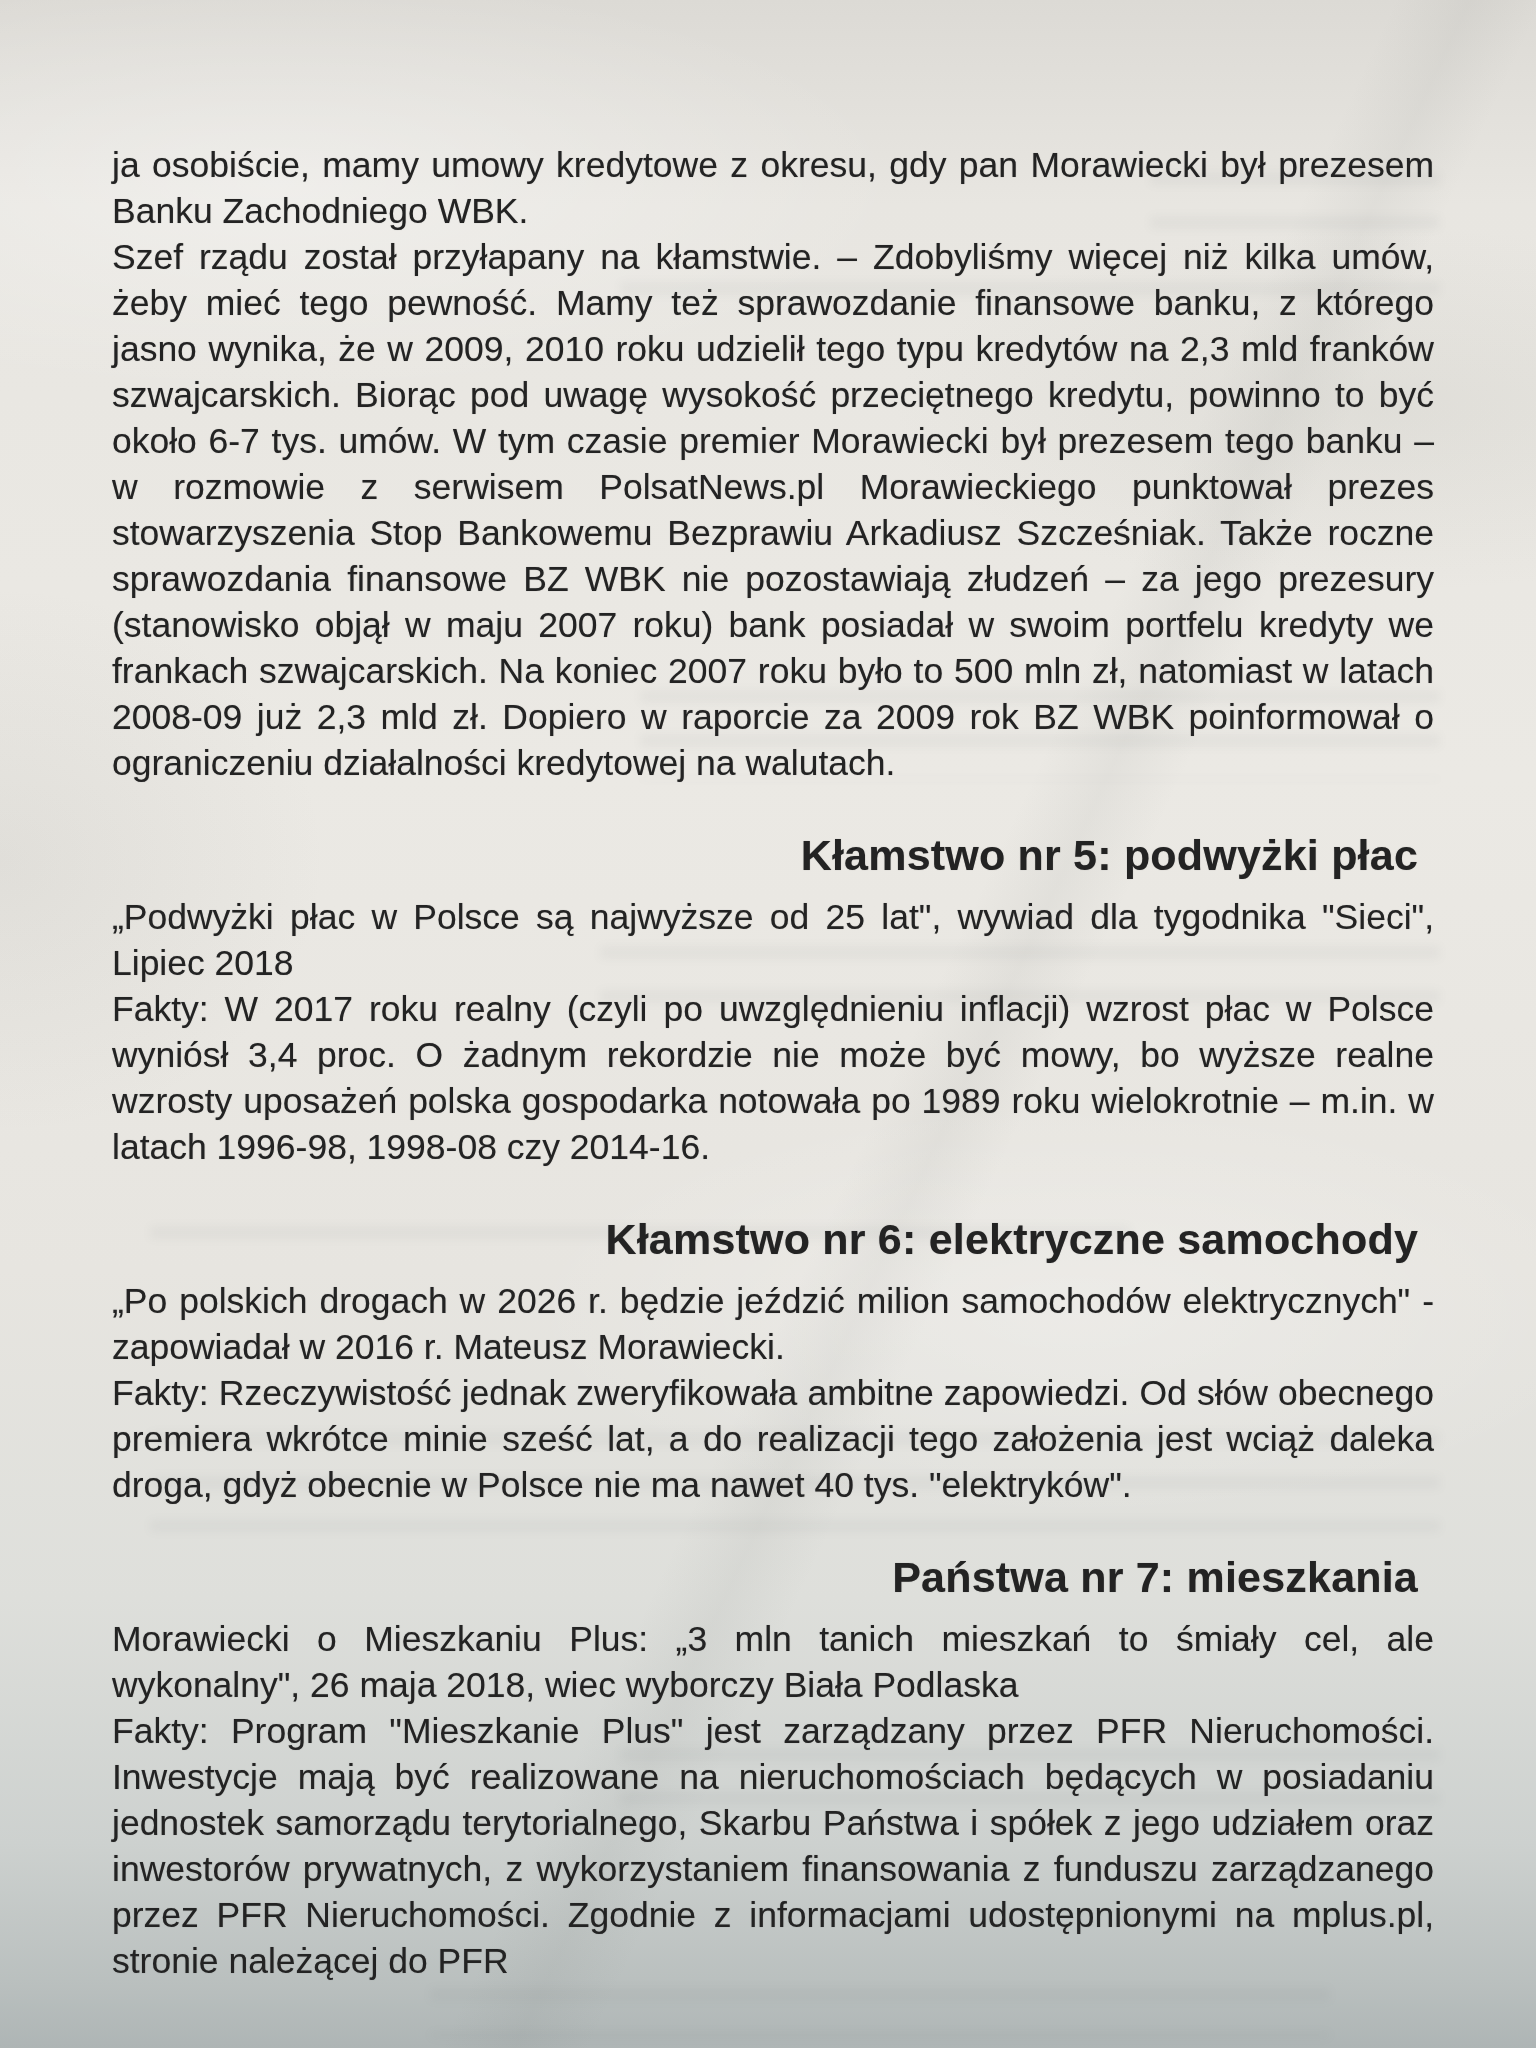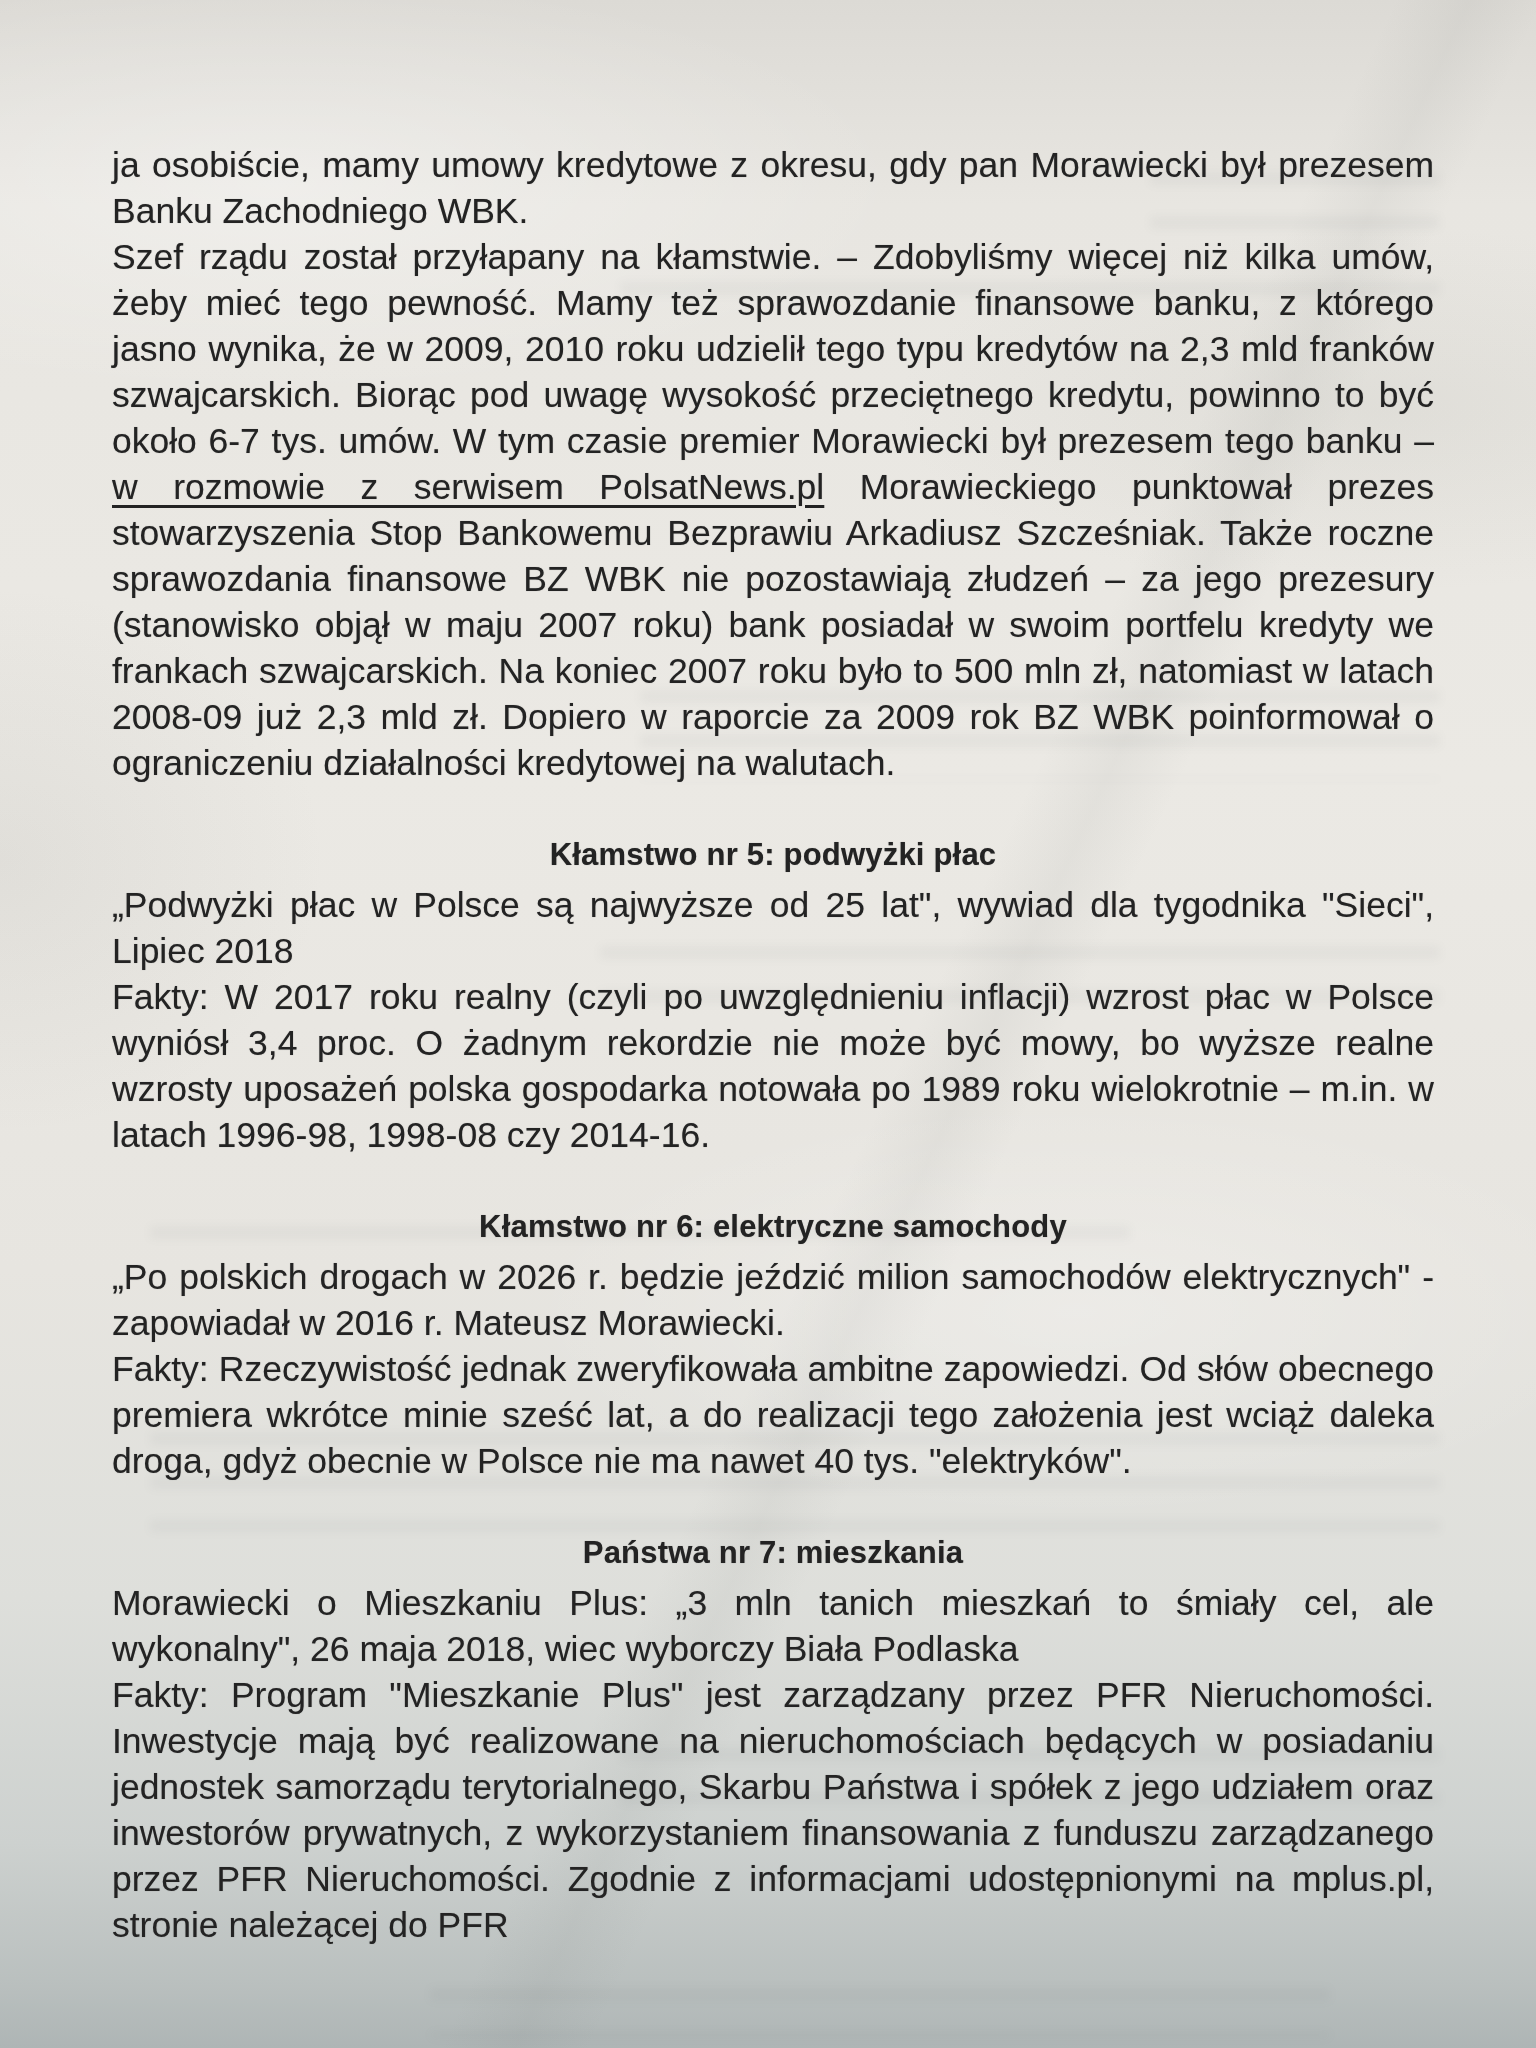--- a/index.html
+++ b/index.html
@@ -24,25 +24,25 @@
   .content{
     position:absolute;left:112px;top:142px;width:1322px;
     color:#232323;
     font-size:35.5px;line-height:46px;
     text-align:justify;
     text-shadow:0 0 1px rgba(40,40,40,0.35);
   }
   .para{margin:0;}
   .section{margin-top:46px;}
   .heading{
-    margin:4px;font-weight:bold;font-size:31px;line-height:46px;
-    text-align:center;letter-spacing:0.2px;
+    margin:16px;font-weight:bold;font-size:43px;line-height:46px;
+    text-align:right;letter-spacing:0.2px;
   }
   .it{}
-  .uline{text-decoration:underline;text-underline-offset:6px;text-decoration-thickness:2.5px;}
+  .uline{text-underline-offset:6px;text-decoration-thickness:2.5px;}
   
   .ghost{
     position:absolute;
     background:repeating-linear-gradient(180deg, rgba(95,102,106,0.55) 0 13px, transparent 13px 44px);
     opacity:0.10;filter:blur(5px);
     pointer-events:none;
   }
   .g1{left:1150px;top:172px;width:290px;height:60px;}
   .g2{left:620px;top:282px;width:820px;height:40px;}
   .g3{left:640px;top:690px;width:800px;height:90px;}

